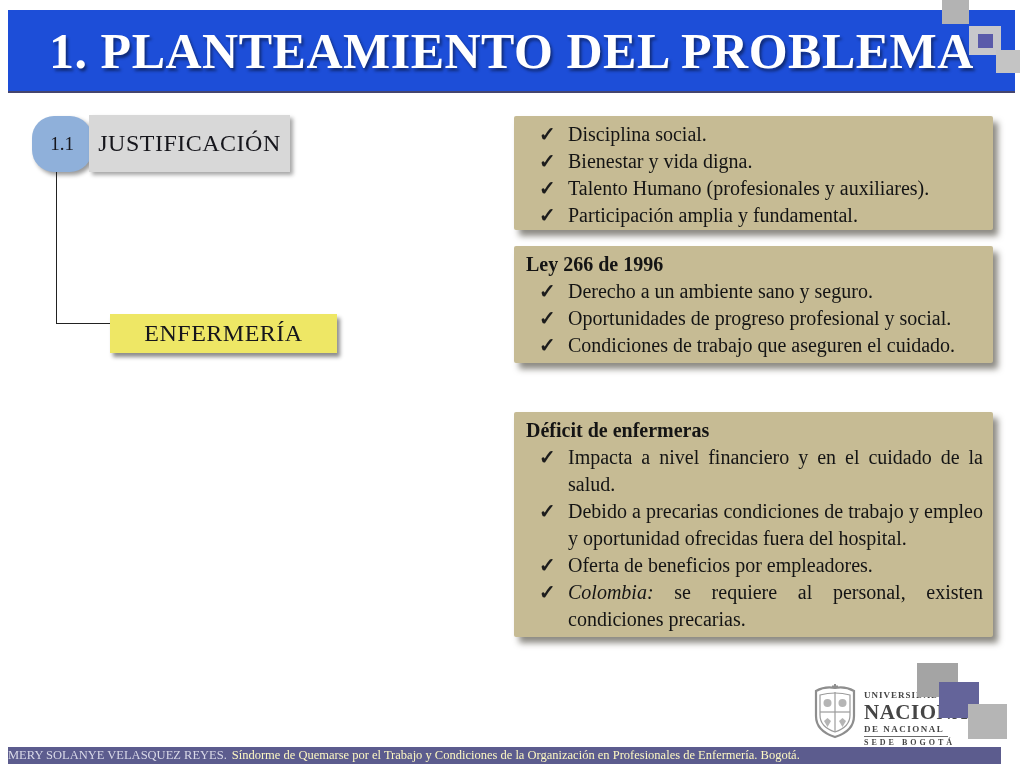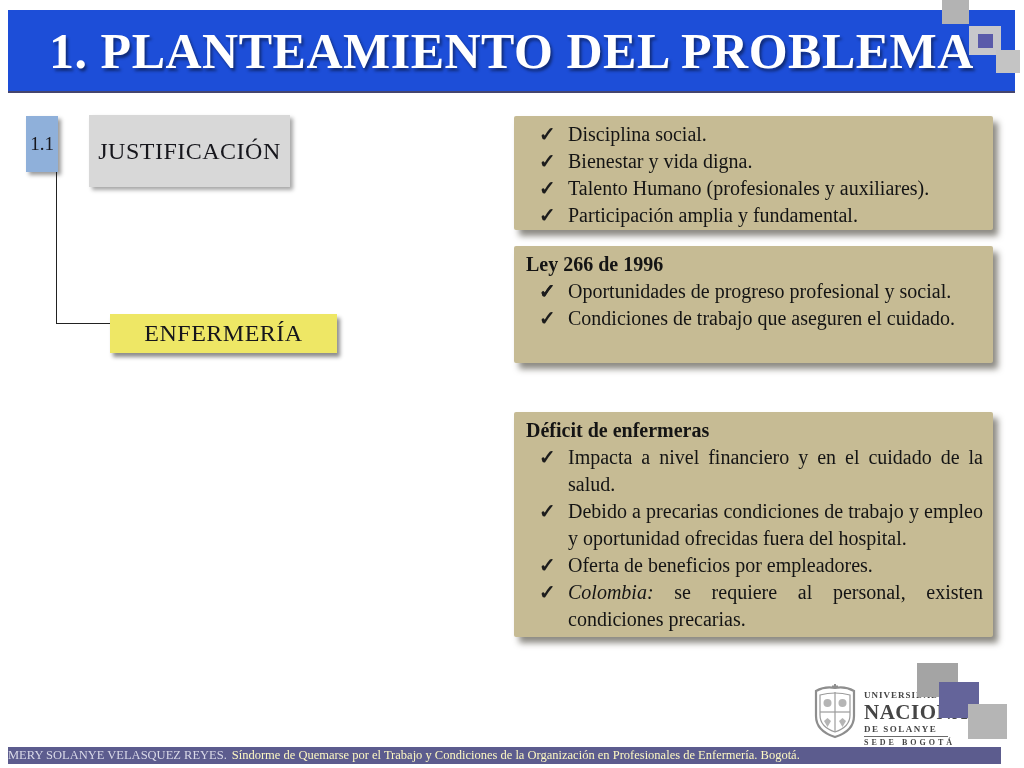--- a/index.html
+++ b/index.html
@@ -18,26 +18,26 @@
     text-shadow:2px 3px 3px rgba(0,0,0,.45);white-space:nowrap;
   }
   
   .sq{position:absolute;}
   .sq-t1{left:942px;top:0;width:27px;height:24px;background:#b3b3b3;}
   .sq-t2{left:969px;top:26px;width:32px;height:29px;background:#c7c7cb;display:flex;align-items:center;justify-content:center;}
   .sq-t2-inner{width:15px;height:14px;background:#5a5aaa;}
   .sq-t3{left:996px;top:50px;width:24px;height:23px;background:#c4c4c4;}
   
   .num-box{
-    position:absolute;left:26px;top:116px;width:32px;height:56px;background:#8fb0da;
+    position:absolute;left:32px;top:116px;width:60px;height:56px;background:#8fb0da;
     box-shadow:3px 3px 4px rgba(0,0,0,.4);display:flex;align-items:center;justify-content:center;
-    font-size:19px;color:#16161c;
+    font-size:19px;color:#16161c;border-radius:22px;
   }
   .just-box{
-    position:absolute;left:89px;top:115px;width:201px;height:72px;background:#d8d8d8;
+    position:absolute;left:89px;top:115px;width:201px;height:57px;background:#d8d8d8;
     box-shadow:3px 3px 4px rgba(0,0,0,.35);display:flex;align-items:center;justify-content:center;
     font-size:24px;letter-spacing:.5px;color:#16161c;
   }
   .conn-v{position:absolute;left:56px;top:172px;height:151px;width:0;border-left:1px solid #222;}
   .conn-h{position:absolute;left:56px;top:323px;width:54px;height:0;border-top:1px solid #222;}
   .enf-box{
     position:absolute;left:110px;top:314px;width:227px;height:39px;background:#eee765;
     box-shadow:3px 4px 4px rgba(0,0,0,.45);display:flex;align-items:center;justify-content:center;
     font-size:24px;letter-spacing:.5px;color:#16161c;
   }
@@ -121,20 +121,21 @@
     <div class="chk-item">
       <span class="chk">✓</span>
       <span>Participación amplia y fundamental.</span>
     </div>
   </div>
 
   <div class="tan-box tan-box-2">
     <h3>Ley 266 de 1996</h3>
     <div class="chk-item">
       <span class="chk">✓</span>
+      <span>Derecho a un ambiente sano y seguro.</span>
     </div>
     <div class="chk-item">
       <span class="chk">✓</span>
       <span>Oportunidades de progreso profesional y social.</span>
     </div>
     <div class="chk-item">
       <span class="chk">✓</span>
       <span>Condiciones de trabajo que aseguren el cuidado.</span>
     </div>
   </div>
@@ -168,21 +169,21 @@
       <circle cx="15.5" cy="19" r="4" fill="#b5b5b5"></circle>
       <circle cx="30.5" cy="19" r="4" fill="#b5b5b5"></circle>
       <path d="M15.5 34 l3.5 3 -3.5 6 -3.5 -6 Z" fill="#b5b5b5"></path>
       <path d="M30.5 34 l3.5 3 -3.5 6 -3.5 -6 Z" fill="#b5b5b5"></path>
       <line x1="23" y1="0" x2="23" y2="5" stroke="#8e8e8e" stroke-width="2"></line>
       <line x1="20" y1="2.5" x2="26" y2="2.5" stroke="#8e8e8e" stroke-width="2"></line>
     </svg>
     <div class="logo-text">
       <div class="logo-l1">UNIVERSIDAD</div>
       <div class="logo-l2">NACIONAL</div>
-      <div class="logo-l3">DE SOLANYE</div>
+      <div class="logo-l3">DE NACIONAL</div>
       <div class="logo-l4">SEDE BOGOTÁ</div>
     </div>
   </div>
 
   <div class="sq sq-b1"></div>
   <div class="sq sq-b2"></div>
   <div class="sq sq-b3"></div>
 
   <div class="footer-bar">
     <span class="footer-author">MERY SOLANYE VELASQUEZ REYES.</span>

